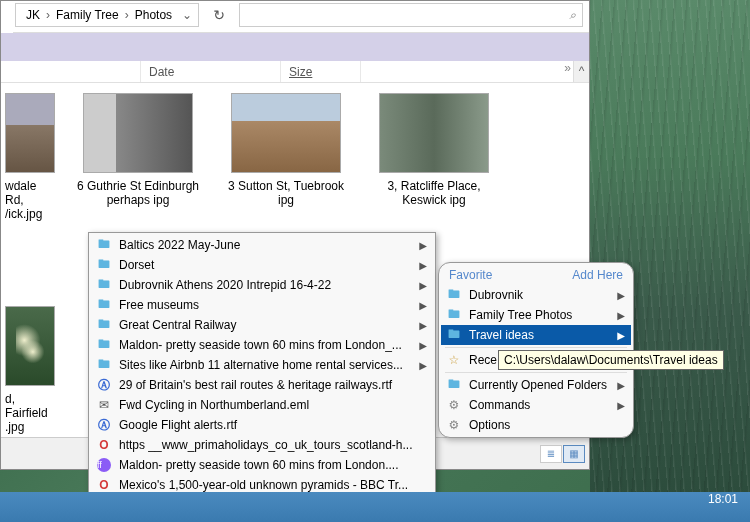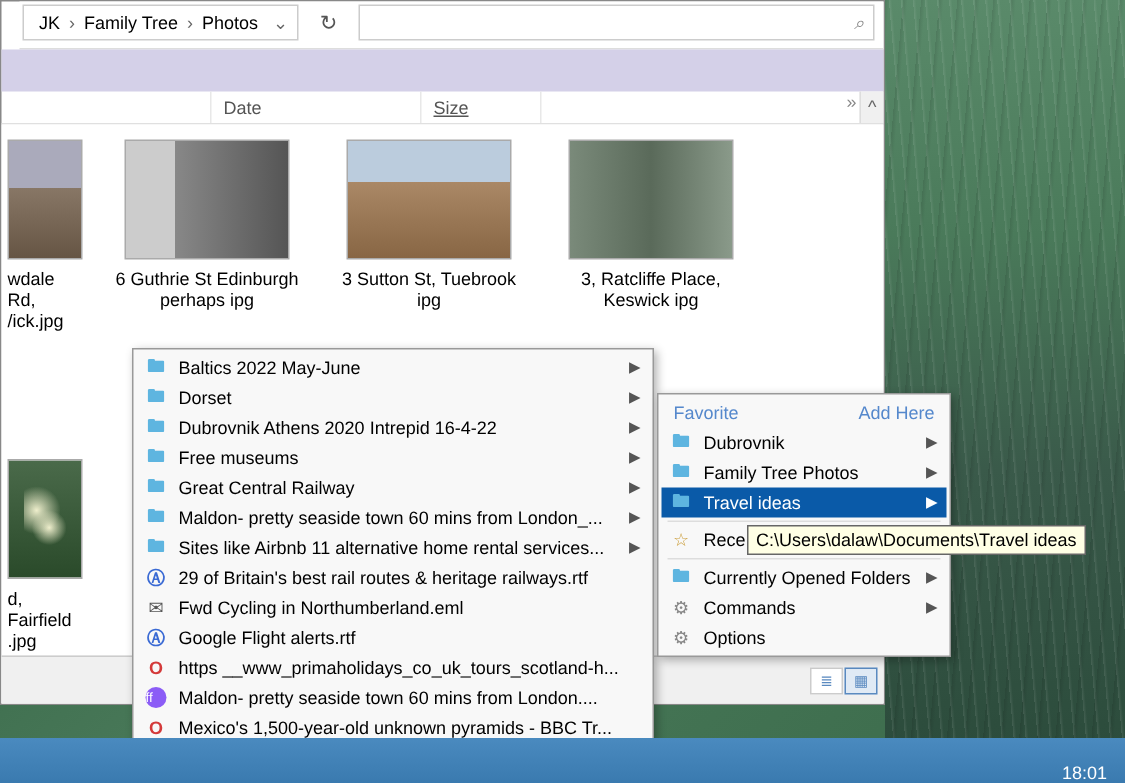--- a/index.html
+++ b/index.html
@@ -43,41 +43,41 @@
 .cm-item { display: flex; align-items: center; height: 20px; padding: 0 6px 0 4px; cursor: pointer; white-space: nowrap; position: relative; }
 .cm-icon { width: 18px; height: 16px; display: inline-flex; align-items: center; justify-content: center; margin-right: 6px; flex-shrink: 0; }
 .cm-text { flex: 1; overflow: hidden; text-overflow: ellipsis; }
 .cm-arrow { color: #555; font-size: 10px; margin-left: 6px; }
 .folder-i { color: #5eb5e0; }
 .rtf-i { color: #3a6ad4; font-weight: bold; }
 .eml-i { color: #555; }
 .opera-i { color: #d43a3a; font-weight: bold; border-radius: 2px;}
 .ff-i { background: #8b5cf6; color: #fff; width:14px; height:14px; border-radius: 50%; font-size: 9px; line-height: 14px;}
 
-.cm2 { top: 262px; left: 438px; width: 196px; }
+.cm2 { top: 262px; left: 438px; width: 196px; border-radius: 12px; }
 .cm-header { display: flex; justify-content: space-between; padding: 3px 8px; }
 .cm-h-left { color: #5588cc; }
 .cm-h-right { color: #5588cc; cursor: pointer; text-align: right; }
 .highlighted { background: #0a5aa8 !important; color: #fff; }
 .highlighted .cm-arrow { color: #fff; }
 .cm-sep { height: 1px; background: #ddd; margin: 2px 4px; }
 .star-i { color: #cca040; }
 .gear-i { color: #888; }
 
 .tooltip { position: absolute; top: 350px; left: 498px; background: #ffffe5; border: 1px solid #666; padding: 2px 5px; z-index: 20; font-size: 12px; white-space: nowrap; }
 
 .statusbar-area { position: absolute; bottom: 0; width: 100%; height: 32px; border-top: 1px solid #ccc; background: #f0f0f0; display: flex; align-items: center; }
 .view-icons { margin-left: auto; display: flex; gap: 1px; padding-right: 4px;}
 .view-btn { width: 22px; height: 18px; border: 1px solid #ccc; background: #fff; cursor: pointer; display:flex; align-items:center; justify-content:center; font-size:10px; color:#5a8ac0;}
 .view-btn.active { border-color: #5a8ac0; background: #e0eaf5;}
 
 .computer-label { position: absolute; bottom: 10px; left: 445px; z-index: 5; display: flex; align-items: center; gap: 4px; color: #333; background: #e6edf5; padding: 2px 6px; border: 1px solid #ccc;}
 .comp-i { width: 14px; height: 12px; background: linear-gradient(#6ac, #48a); border: 1px solid #369; display: inline-block;}
 
-.taskbar { position: absolute; bottom: 0; left: 0; width: 100%; height: 30px; background: linear-gradient(#4a8abf, #3a7aaf); z-index: 30; display: flex; align-items: flex-end; padding-left: 32px; }
+.taskbar { position: absolute; bottom: 0; left: 0; width: 100%; height: 30px; background: linear-gradient(#4a8abf, #3a7aaf); z-index: 30; display: flex; align-items: flex-start; padding-left: 32px; }
 .clock { margin-left: auto; color: #fff; padding: 0 12px; font-size: 12px; }
 </style>
 </head>
 <body>
 
 <div class="desktop-bg"></div>
 
 <div class="explorer">
   <div class="toolbar">
     <div class="breadcrumb">

